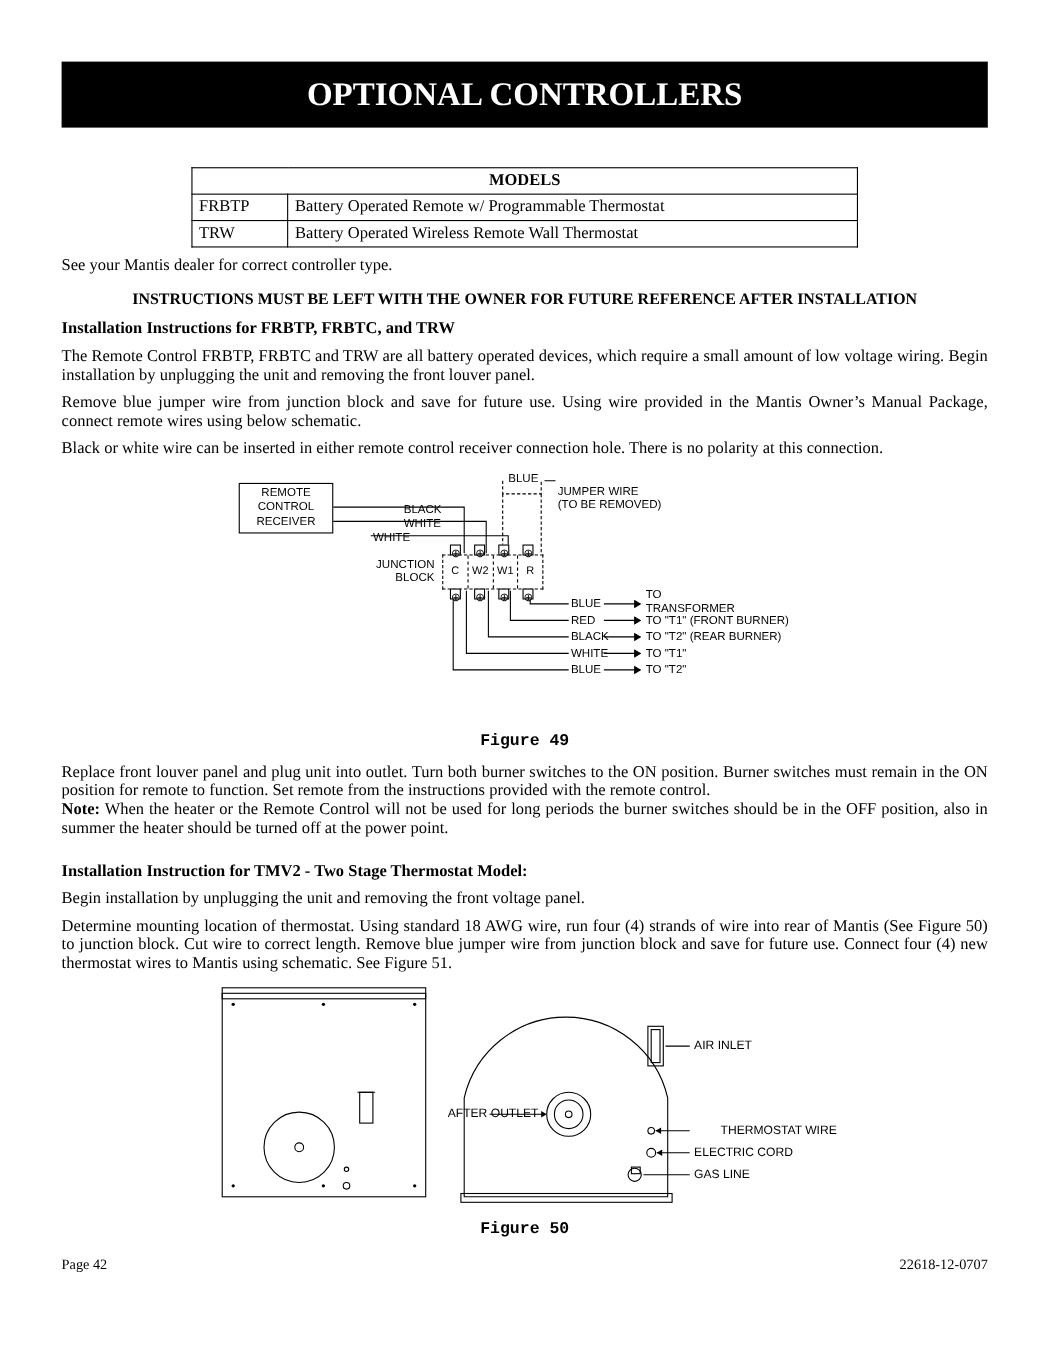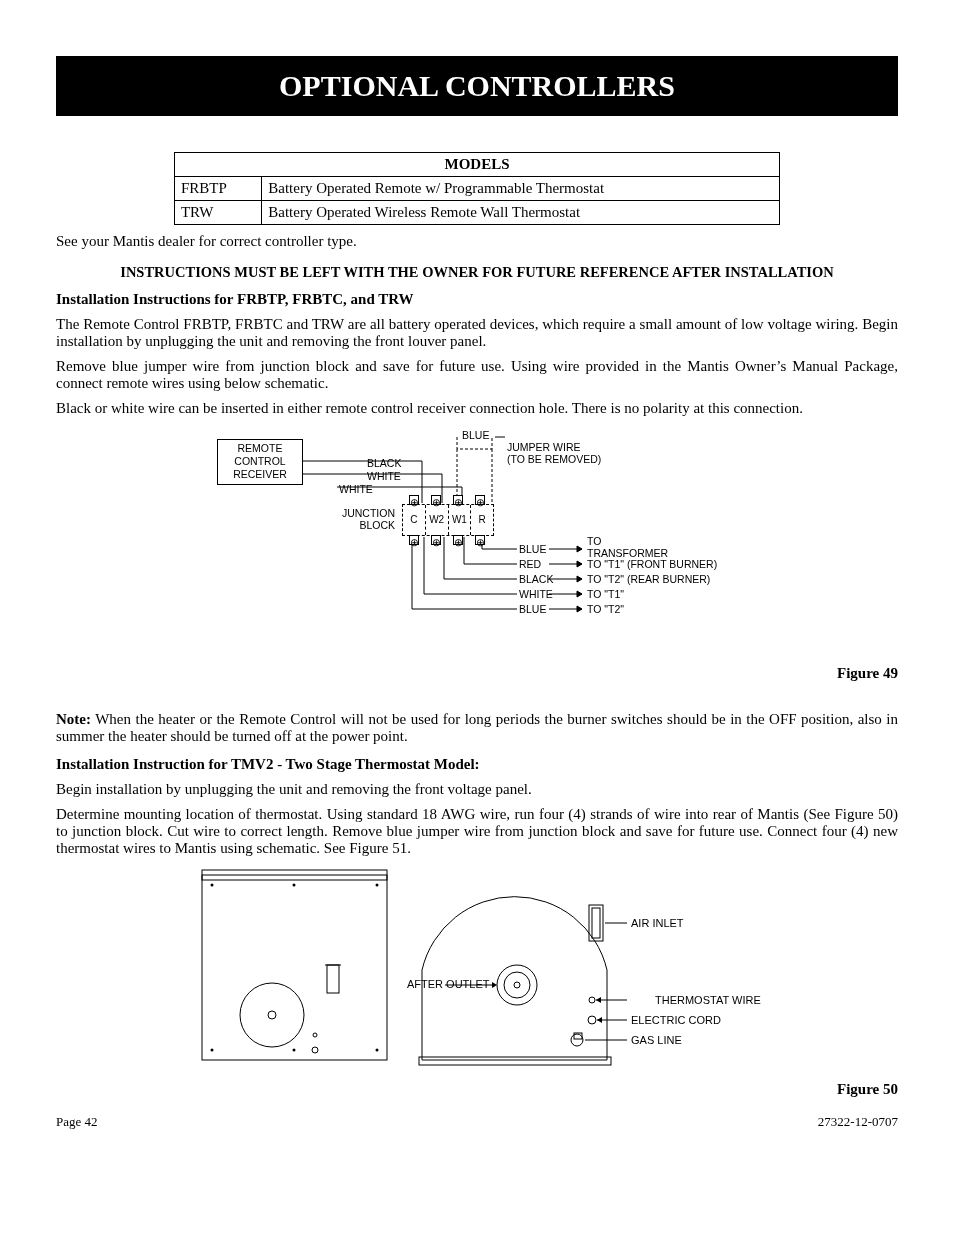--- a/index.html
+++ b/index.html
@@ -37,21 +37,21 @@
   }
   p { margin: 8px 0; }
   .bold { font-weight: bold; }
   .justify { text-align: justify; }
   .instr-banner {
     font-weight: bold;
     text-align: center;
     margin: 14px 0 10px 0;
     font-size: 14.5px;
   }
-  .fig-caption { font-weight: bold; text-align: right; margin: 6px 0 12px 0; }
+  .fig-caption { font-weight: bold; text-align: center; margin: 6px 0 12px 0; font-family: Liberation Mono, monospace; }
 
   
   .fig49 {
     position: relative;
     width: 520px;
     height: 230px;
     margin: 12px auto 0 auto;
     font-family: Arial, Helvetica, sans-serif;
     font-size: 10.5px;
   }
@@ -196,25 +196,25 @@
 
   <span class="lbl" style="left:370px;top:106px">TO<br>TRANSFORMER</span>
   <span class="lbl" style="left:370px;top:129px">TO "T1" (FRONT BURNER)</span>
   <span class="lbl" style="left:370px;top:144px">TO "T2" (REAR BURNER)</span>
   <span class="lbl" style="left:370px;top:159px">TO "T1"</span>
   <span class="lbl" style="left:370px;top:174px">TO "T2"</span>
 </div>
 <div class="fig-caption">Figure 49</div>
 
 <p class="justify">
-  <br>
+  <span>Replace front louver panel and plug unit into outlet.  Turn both burner switches to the ON position.  Burner switches must remain in the ON position for remote to function.  Set remote from the instructions provided with the remote control.</span><br>
   <span class="bold">Note:</span><span>  When the heater or the Remote Control will not be used for long periods the burner switches should be in the OFF position, also in summer the heater should be turned off at the power point.</span>
 </p>
 
-<p class="bold" style="margin-top:11px">Installation Instruction for TMV2 - Two Stage Thermostat Model:</p>
+<p class="bold" style="margin-top:22px">Installation Instruction for TMV2 - Two Stage Thermostat Model:</p>
 <p class="justify">Begin installation by unplugging the unit and removing the front voltage panel.</p>
 <p class="justify">Determine mounting location of thermostat.  Using standard 18 AWG wire, run four (4) strands of wire into rear of Mantis (See Figure 50) to junction block.  Cut wire to correct length.  Remove blue jumper wire from junction block and save for future use.  Connect four (4) new thermostat wires to Mantis using schematic. See Figure 51.</p>
 
 <div class="fig50">
   <svg width="560" height="210">
 
     <rect x="5" y="10" width="185" height="185" fill="none" stroke="#000"></rect>
     <rect x="5" y="5" width="185" height="10" fill="none" stroke="#000"></rect>
     <circle cx="75" cy="150" r="32" fill="none" stroke="#000"></circle>
     <circle cx="75" cy="150" r="4" fill="none" stroke="#000"></circle>
@@ -257,14 +257,14 @@
   <span class="lbl" style="left:210px;top:113px;width:36px;text-align:right">AFTER OUTLET</span>
   <span class="lbl" style="left:434px;top:52px">AIR INLET</span>
   <span class="lbl" style="left:458px;top:129px">THERMOSTAT WIRE</span>
   <span class="lbl" style="left:434px;top:149px">ELECTRIC CORD</span>
   <span class="lbl" style="left:434px;top:169px">GAS LINE</span>
 </div>
 <div class="fig-caption">Figure 50</div>
 
 <div class="footer">
   <span>Page 42</span>
-  <span>27322-12-0707</span>
+  <span>22618-12-0707</span>
 </div>
 
 </body></html>

